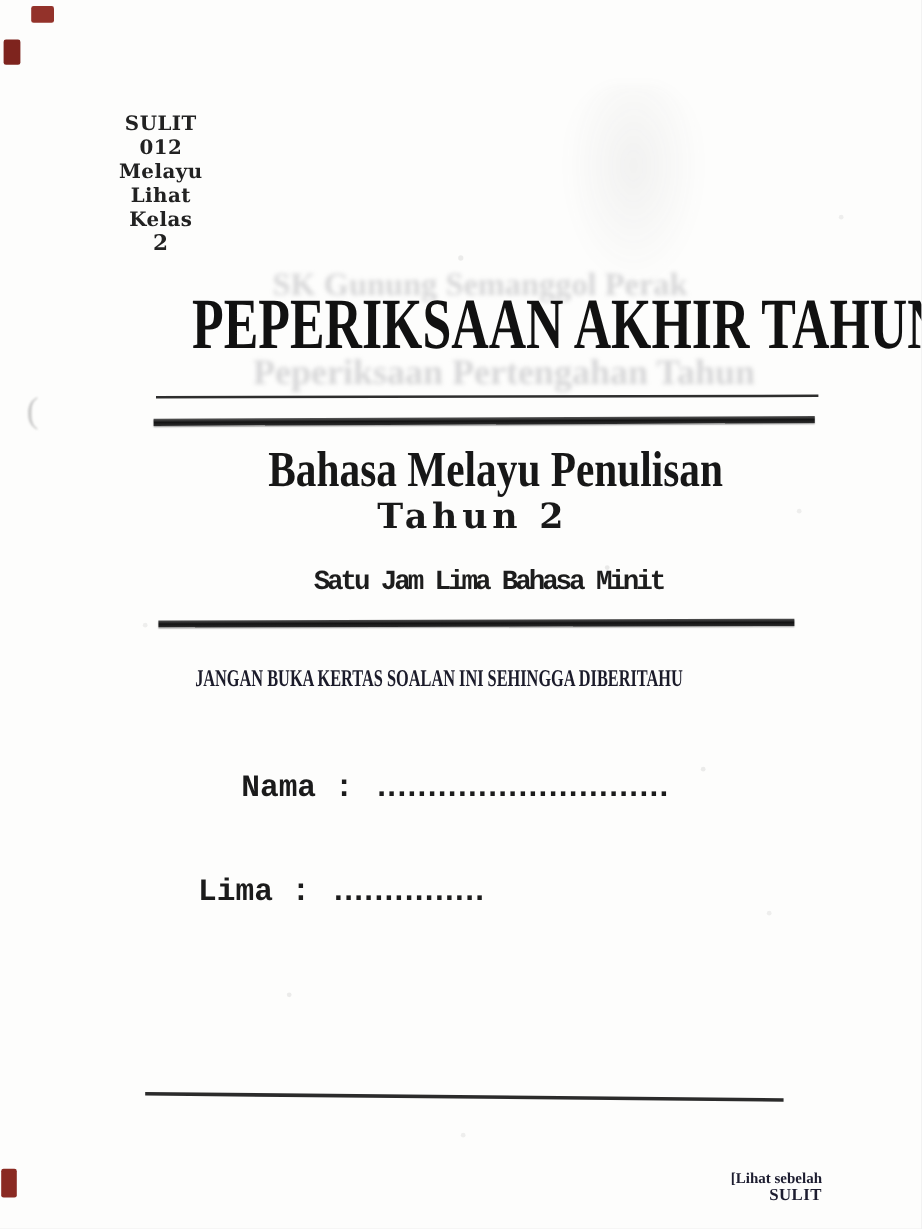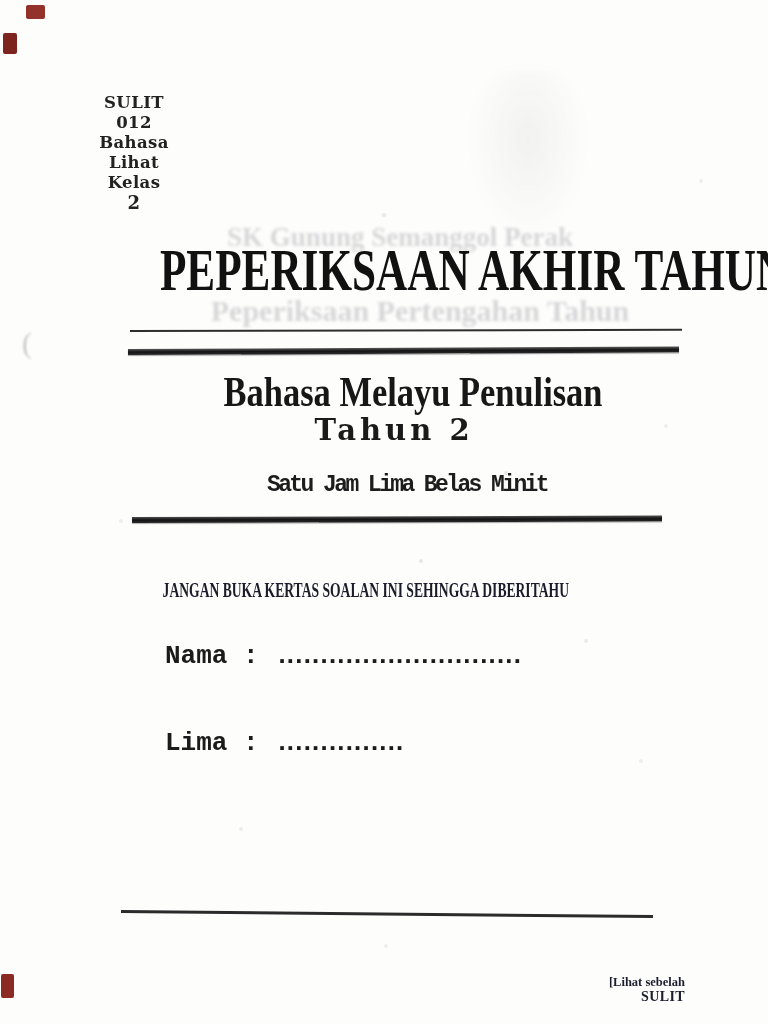--- a/index.html
+++ b/index.html
@@ -156,50 +156,50 @@
 
   <div class="ghost-blob"></div>
   <div class="ghost-text ghost1">SK Gunung Semanggol Perak</div>
   <div class="ghost-text ghost2">Peperiksaan Pertengahan Tahun</div>
   <div class="paren-smudge">(</div>
   <div class="speckles"></div>
 
   <div class="sulit-block">
     <div>SULIT</div>
     <div>012</div>
-    <div>Bahasa</div>
+    <div>Melayu</div>
     <div>Lihat</div>
     <div>Kelas</div>
     <div class="big">2</div>
   </div>
 
   <div class="center-wrap" style="left:38px;top:240px;width:730px;">
     <span class="title">PEPERIKSAAN AKHIR TAHUN</span>
   </div>
 
   <div class="rule rule-thin-top"></div>
   <div class="rule rule-thick-1"></div>
 
   <div class="center-wrap" style="left:48px;top:371px;width:730px;">
     <span class="subject">Bahasa Melayu Penulisan</span>
   </div>
   <div class="center-wrap" style="left:29px;top:416px;width:730px;">
     <span class="tahun">Tahun 2</span>
   </div>
   <div class="center-wrap" style="left:42px;top:474px;width:730px;">
-    <span class="duration">Satu Jam Lima Belas Minit</span>
+    <span class="duration">Satu Jam Lima Bahasa Minit</span>
   </div>
 
   <div class="rule rule-thick-2"></div>
 
-  <div class="center-wrap" style="left:0px;top:580px;width:732px;">
+  <div class="center-wrap" style="left:0px;top:556px;width:732px;">
     <span class="jangan">JANGAN BUKA KERTAS SOALAN INI SEHINGGA DIBERITAHU</span>
   </div>
 
-  <div class="form-row" style="top:643px;">
+  <div class="form-row" style="top:643px;margin-left:36px;">
     <span>Nama : </span><span class="dots">.............................</span>
   </div>
   <div class="form-row" style="top:730px;">
     <span>Lima : </span><span class="dots">...............</span>
   </div>
 
   <div class="rule rule-bottom"></div>
 
   <div class="footer">
     <div class="lihat">[Lihat sebelah</div>

